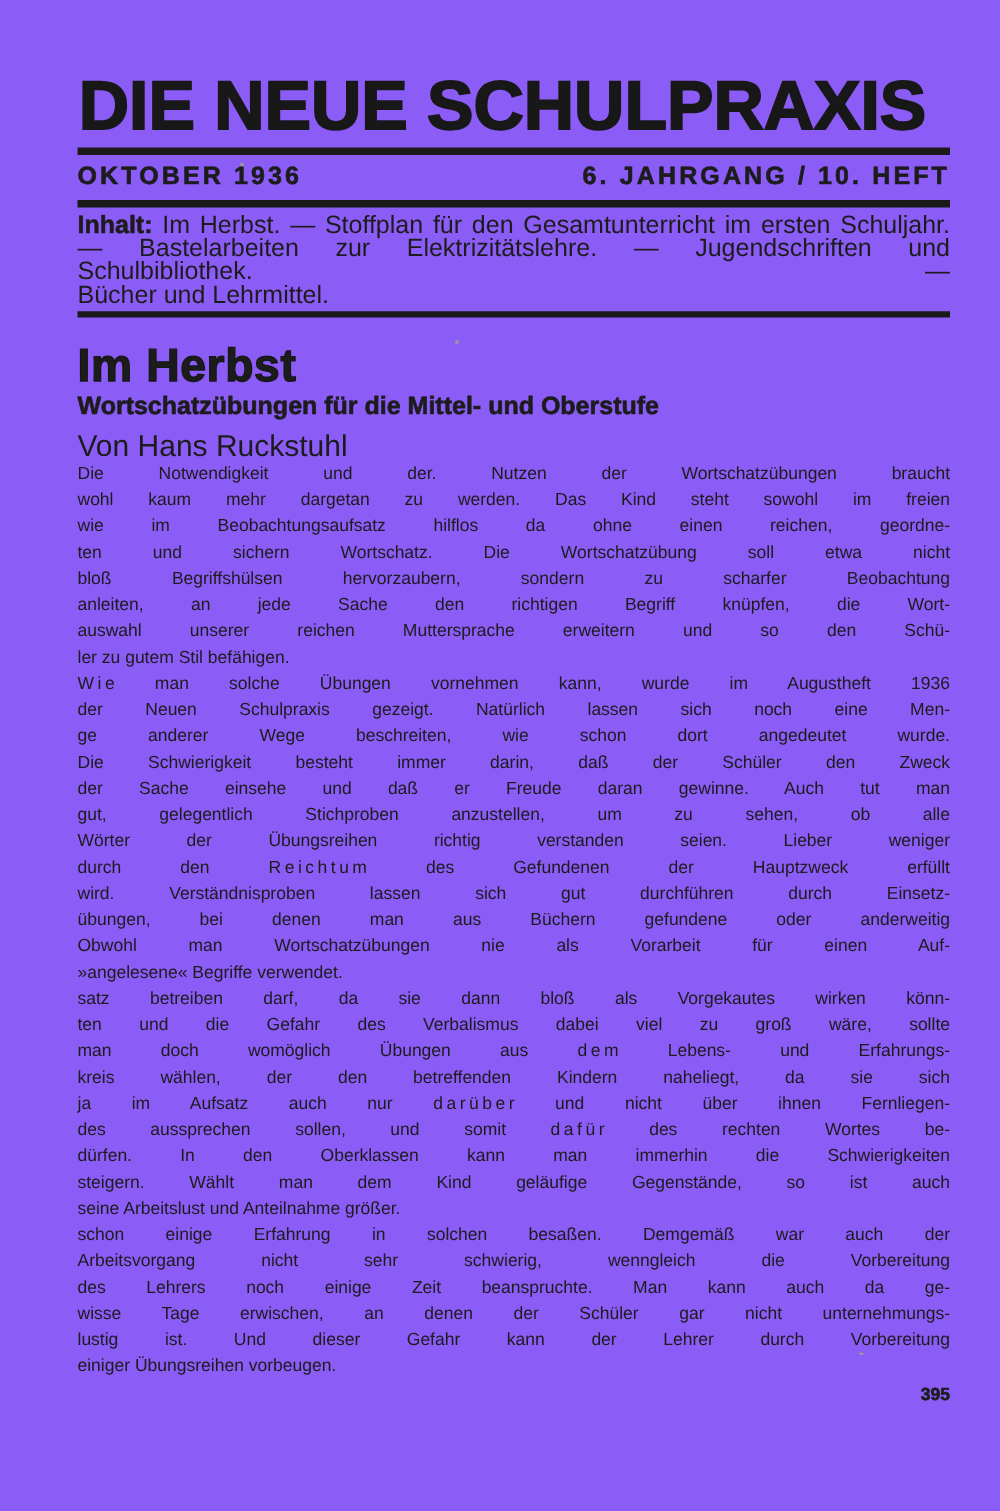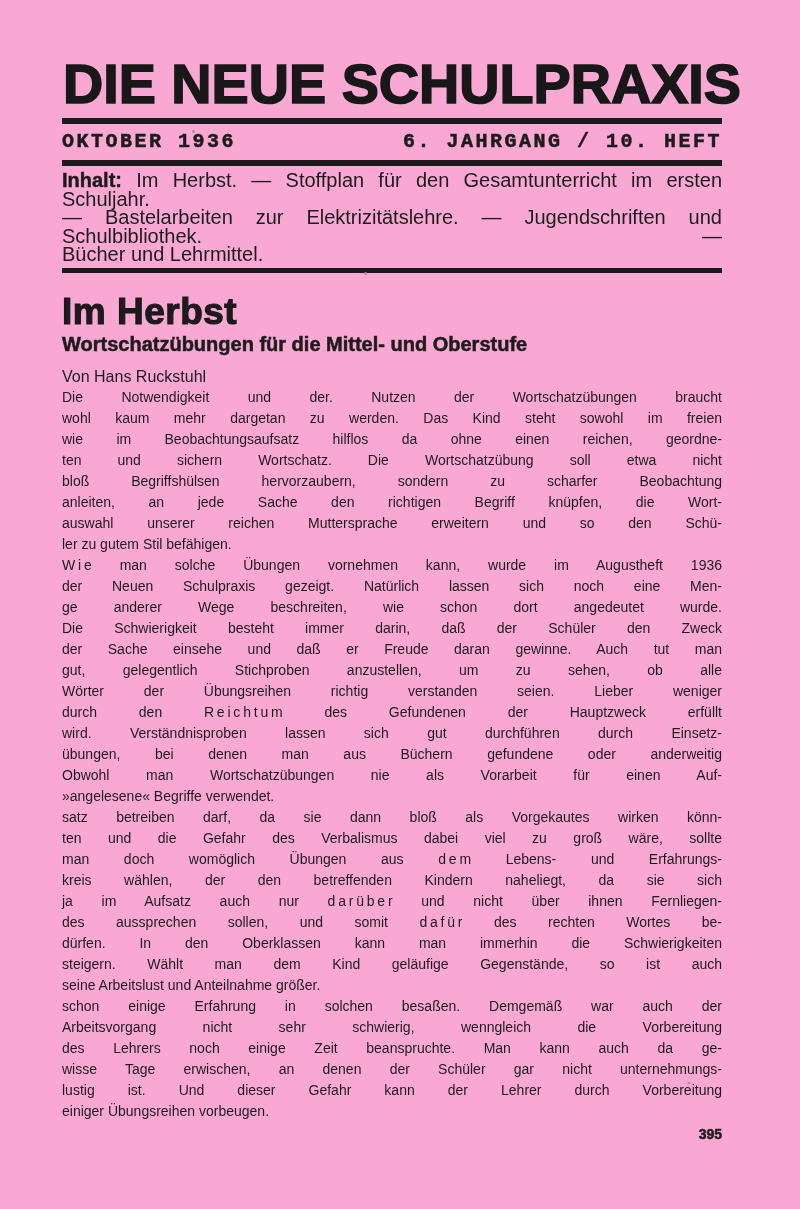--- a/index.html
+++ b/index.html
@@ -1,22 +1,22 @@
 <!DOCTYPE html>
 <html><head>
 <meta charset="utf-8">
 <style>
   html,body{margin:0;padding:0;background:#888;}
   .page{
     position:relative;
     width:800px;height:1209px;
     margin:0 auto;
-    background:#f9a8d4;
+    background:#8b5cf6;
     box-sizing:border-box;
-    padding:58px 78px 0 62px;
+    padding:58px 40px 0 62px;
     font-family:"Liberation Sans","DejaVu Sans",sans-serif;
     color:#1c1c1c;
     overflow:hidden;
   }
   .masthead{display:block;}
   .masthead text{
     font-family:"Liberation Sans","DejaVu Sans",sans-serif;
     font-weight:bold;
     font-size:55px;
     fill:#181818;
@@ -24,21 +24,20 @@
     stroke-width:1.6;
   }
   .rule{background:#1a1a1a;height:6px;}
   .rule.mid{margin-top:6px;}
   .rule.thin{height:5px;}
   .dateline{
     display:flex;justify-content:space-between;align-items:baseline;
     padding:6px 0 7px 0;
     font-size:20px;font-weight:bold;
     letter-spacing:2.5px;
-    font-family:Liberation Mono, monospace;
     -webkit-text-stroke:0.5px #1c1c1c;
   }
   .contents{
     padding:5px 0 4px 0;
     font-size:20px;line-height:18.5px;
   }
   .cline{text-align:justify;text-align-last:justify;}
   .cline.plast{text-align-last:left;}
   .contents b{font-weight:bold;-webkit-text-stroke:0.4px #1c1c1c;}
   h1.article-title{
@@ -47,21 +46,21 @@
     -webkit-text-stroke:1.1px #181818;
     letter-spacing:0.5px;
   }
   h2.article-subtitle{
     margin:2px 0 12px 0;
     font-size:20px;line-height:22px;font-weight:bold;
     -webkit-text-stroke:0.5px #1c1c1c;
   }
   .byline{
     margin-top:2px;
-    font-size:16px;line-height:20px;font-weight:normal;
+    font-size:24px;line-height:20px;font-weight:normal;
   }
   .article-body{
     margin-top:0;
     font-size:14px;line-height:21px;
   }
   .bline{text-align:justify;text-align-last:justify;}
   .bline.plast{text-align-last:left;}
   .pagenum{
     margin-top:2px;
     text-align:right;

